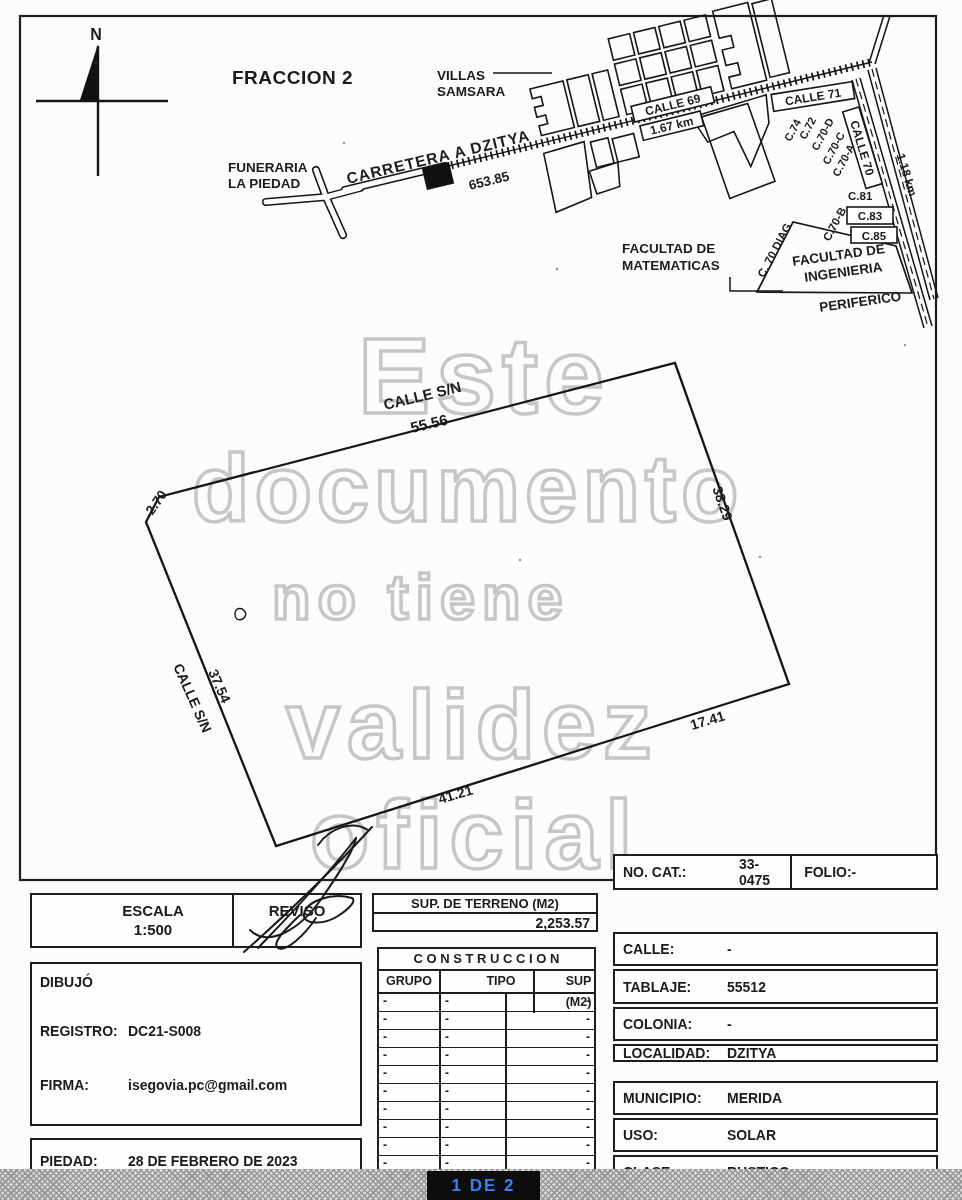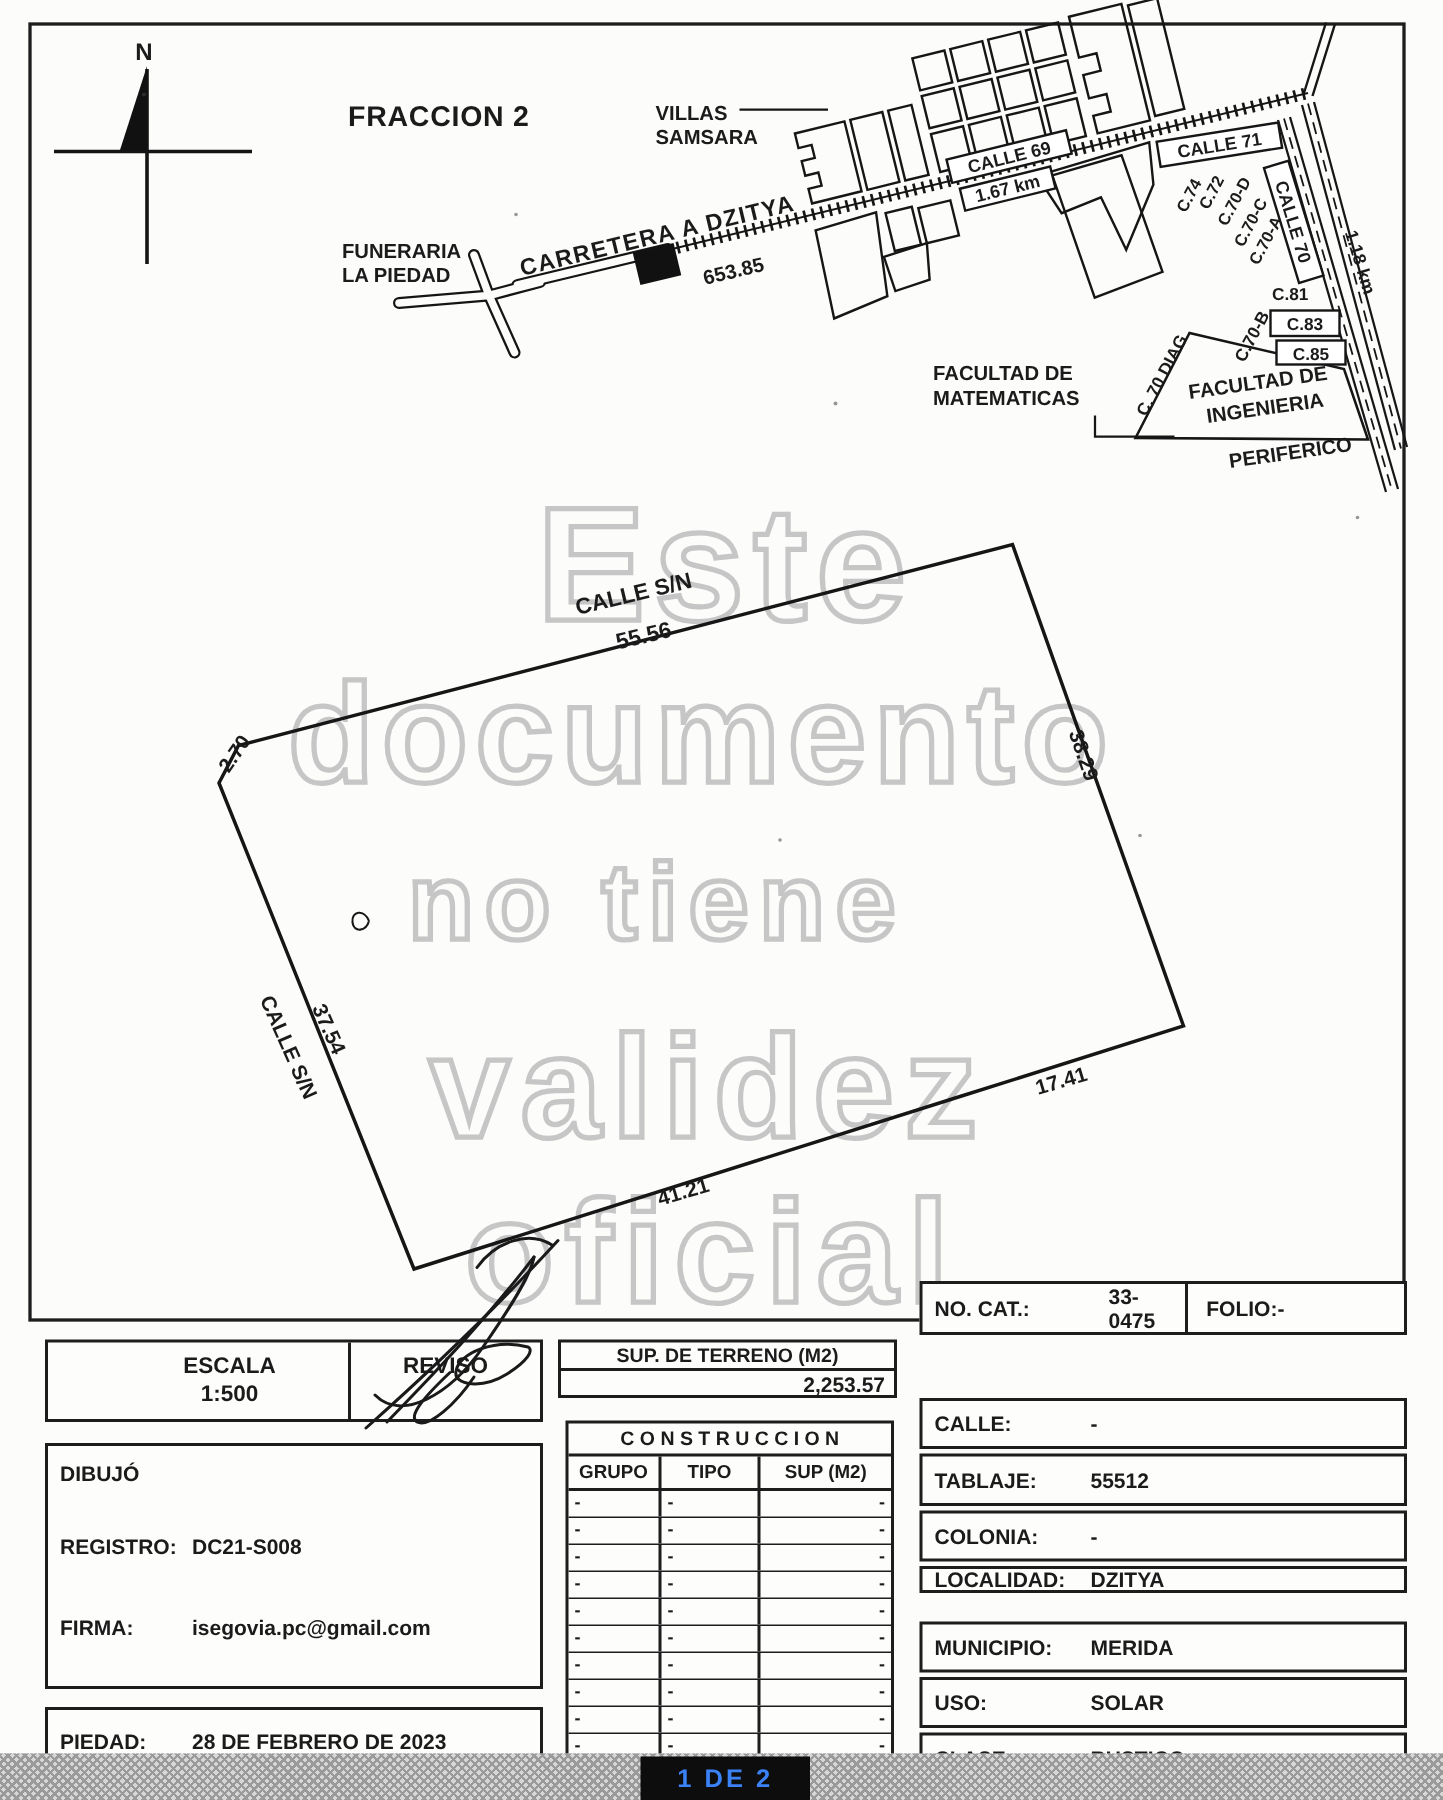--- a/index.html
+++ b/index.html
@@ -10,21 +10,21 @@
     color:#1b1b1b;
   }
   
   .wm{
     position:absolute;z-index:1;font-weight:bold;line-height:1;
     color:transparent;-webkit-text-stroke:3.5px #c6c6c6;
     white-space:nowrap;user-select:none;
   }
   #wm1{left:358px;top:322px;font-size:108px;letter-spacing:6px;}
   #wm2{left:192px;top:442px;font-size:94px;letter-spacing:5px;}
-  #wm3{left:272px;top:566px;font-size:72px;letter-spacing:7px;text-align:right;}
+  #wm3{left:272px;top:566px;font-size:63px;letter-spacing:7px;text-align:right;}
   #wm4{left:286px;top:676px;font-size:97px;letter-spacing:7px;}
   #wm5{left:310px;top:786px;font-size:97px;letter-spacing:7px;}
   
   #map-svg{position:absolute;left:0;top:0;z-index:2;}
   #sig-svg{position:absolute;left:0;top:0;z-index:6;pointer-events:none;}
   #map-svg text{fill:#1b1b1b;font-family:"Liberation Sans","DejaVu Sans",sans-serif;font-weight:bold;}
   
   .box{position:absolute;z-index:3;border:2px solid #1d1d1d;background:#fdfdfc;box-sizing:border-box;font-weight:bold;}
   #escala-box{left:30px;top:893px;width:332px;height:55px;display:flex;padding-left:42px;}
   #escala-cell{width:158px;border-right:2px solid #1d1d1d;display:flex;flex-direction:column;align-items:center;justify-content:center;font-size:15px;line-height:1.25;}
@@ -39,21 +39,21 @@
   #fecha-box{left:30px;top:1138px;width:332px;height:46px;display:flex;align-items:center;font-size:14px;padding-left:8px;}
   #fecha-box .lbl{flex:0 0 88px;}
   #sup-box{left:372px;top:893px;width:226px;height:39px;}
   #sup-hdr{height:17px;border-bottom:2px solid #1d1d1d;text-align:center;font-size:13px;line-height:17px;}
   #sup-val{height:18px;text-align:right;padding-right:6px;font-size:14px;line-height:18px;}
   #cons-box{left:377px;top:947px;width:219px;height:233px;}
   #cons-title{height:20px;border-bottom:2px solid #1d1d1d;text-align:center;font-size:13px;line-height:20px;}
   .crow{display:grid;grid-template-columns:62px 66px 1fr;}
   .crow>span{padding:0 4px;box-sizing:border-box;}
   .crow>span:nth-child(1),.crow>span:nth-child(2){border-right:2px solid #1d1d1d;}
-  #cons-hdr{height:21px;border-bottom:2px solid #1d1d1d;font-size:12.5px;line-height:21px;}
+  #cons-hdr{height:21px;border-bottom:2px solid #1d1d1d;font-size:12.5px;line-height:21px;gap:28px;}
   #cons-hdr>span{text-align:center;padding:0;}
   .crow.data{height:17px;font-size:12px;line-height:15px;border-bottom:1.6px solid #1d1d1d;}
   .crow.data:last-child{border-bottom:none;}
   .crow.data>span:nth-child(3){text-align:right;}
   .rrow{left:613px;width:325px;display:flex;align-items:center;font-size:14px;padding-left:8px;}
   .rrow .lbl{flex:0 0 104px;}
   #nocat-row .lbl{flex-basis:96px;}
   #nocat-row{padding-left:8px;}
   #folio-cell{margin-left:auto;flex:0 0 138px;align-self:stretch;display:flex;align-items:center;border-left:2px solid #1d1d1d;padding-left:12px;}
   

